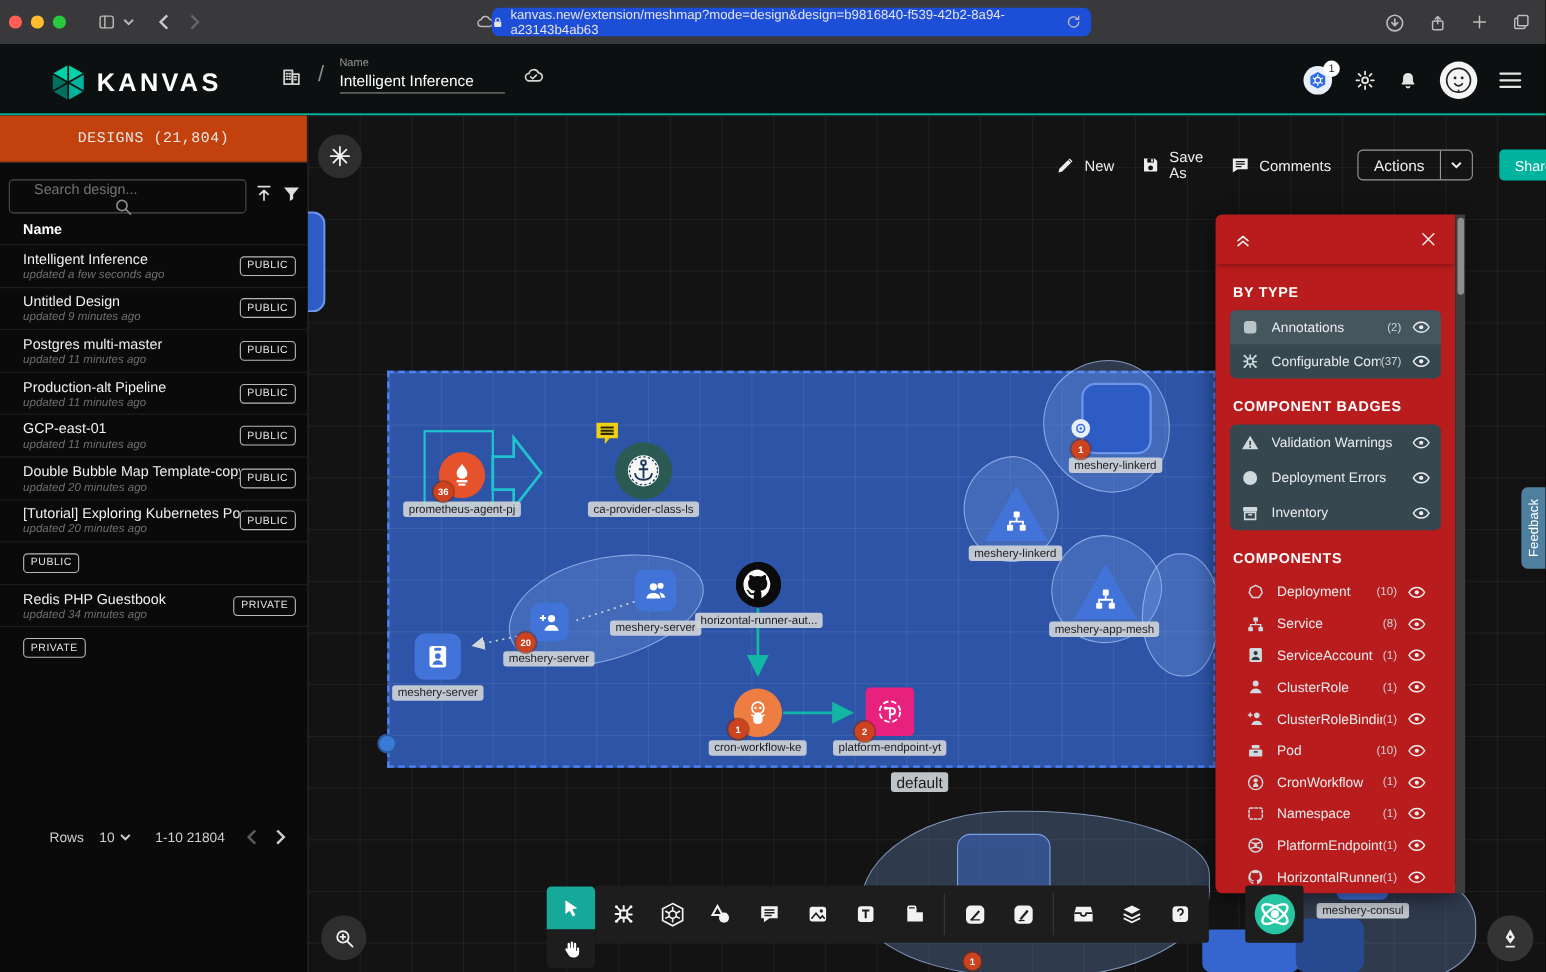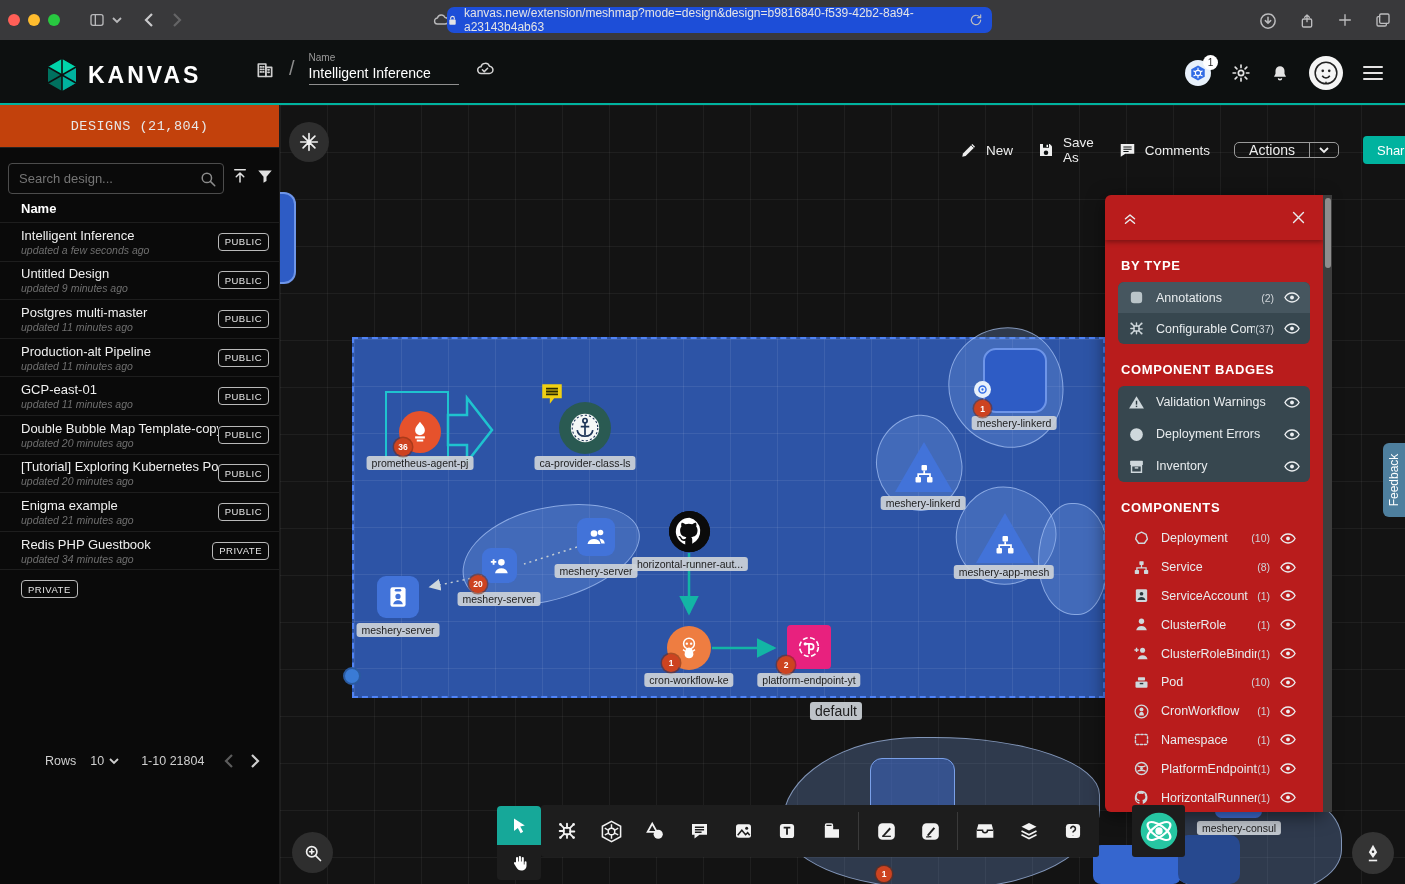--- a/index.html
+++ b/index.html
@@ -30,21 +30,21 @@
   #appbar-right { position:absolute; right:22px; top:16px; display:flex; align-items:center; gap:20px; color:#e4e4e4; }
   .k8s-ctx { position:relative; width:26px; height:26px; }
   .k8s-ctx .bubble { width:26px; height:26px; border-radius:50%; background:#e8f1fb; display:flex; align-items:center; justify-content:center; }
   .k8s-ctx .cnt { position:absolute; right:-7px; top:-5px; background:#fff; color:#222; font-size:10px; width:15px; height:15px; border-radius:50%; text-align:center; line-height:15px; }
   #avatar { width:34px; height:34px; border-radius:50%; background:#f5f5f5; display:flex; align-items:center; justify-content:center; }
   #hamburger div { width:20px; height:2.5px; background:#e4e4e4; margin:3.5px 0; border-radius:2px; }
 
   
   #sidebar { position:absolute; left:0; top:105px; width:280px; height:779px; background:#0a0a0a; border-right:1px solid #1c1c1c; z-index:30; }
   #sb-head { height:43px; background:#c2410c; border-bottom:1px solid #232323; color:#e8e8e8; font-size:13.5px; letter-spacing:.5px; display:flex; align-items:center; justify-content:center;font-family:Liberation Mono, monospace; }
-  #sb-search { position:absolute; left:8px; top:58px; width:216px; height:31px; border:1px solid #4c4c4c; border-radius:4px; display:flex; align-items:center; color:#8b8b8b; }
+  #sb-search { position:absolute; left:8px; top:58px; width:216px; height:31px; border:1px solid #4c4c4c; border-radius:4px; display:flex; align-items:center; color:#8b8b8b;flex-direction:column; }
   #sb-search input { flex:1; background:transparent; border:none; outline:none; color:#ddd; font-size:13px; padding:0 4px 0 10px; font-family:inherit; }
   .sb-tool { position:absolute; top:62px; color:#e0e0e0; }
   #sb-colhead { position:absolute; left:21px; top:96px; color:#fff; font-size:13px; font-weight:bold; }
   #design-list { position:absolute; left:0; top:117px; width:279px; }
   .drow { height:38.6px; border-top:1px solid #1e1e1e; display:flex; align-items:center; padding:0 10px 0 21px; }
   .dname { color:#f0f0f0; font-size:13px; white-space:nowrap; overflow:hidden; }
   .dupd { color:#6f6f6f; font-size:10.5px; font-style:italic; margin-top:1px; }
   .dinfo { flex:1; min-width:0; }
   .vbadge { border:1px solid #b9b9b9; color:#e6e6e6; border-radius:4px; font-size:9.5px; letter-spacing:.5px; padding:2.5px 6px; }
   #sb-pager { position:absolute; left:0; top:648px; width:279px; display:flex; align-items:center; color:#cfcfcf; font-size:12.5px; gap:14px; padding-left:45px; }
@@ -64,21 +64,21 @@
   .nodelabel { position:absolute; transform:translateX(-50%); background:rgba(205,210,216,.92); color:#1d1d1d; font-size:10.5px; padding:1px 5px; border-radius:3px; white-space:nowrap; z-index:6; }
   .badge { position:absolute; background:#cd4320; color:#fff; font-size:8.5px; font-weight:bold; border-radius:50%; display:flex; align-items:center; justify-content:center; z-index:7; box-shadow:0 0 0 1.5px rgba(120,40,15,.55); }
   .node { position:absolute; z-index:5; display:flex; align-items:center; justify-content:center; }
   .sq-blue { background:#4273d9; border-radius:9px; }
   .tri { clip-path:polygon(50% 0,100% 100%,0 100%); background:#4273d9; }
   .canvas-fab { position:absolute; border-radius:50%; background:#2e2e2e; display:flex; align-items:center; justify-content:center; color:#f0f0f0; z-index:20; }
 
   
   #actionbar { position:absolute; left:960px; top:30px; display:flex; align-items:center; gap:24px; color:#eee; font-size:13.5px; z-index:8; }
   .act { display:flex; align-items:center; gap:8px; }
-  #actions-btn { display:flex; border:1px solid #9a9a9a; border-radius:5px; height:16px; align-items:center; }
+  #actions-btn { display:flex; border:1px solid #9a9a9a; border-radius:5px; height:28px; align-items:center; }
   #actions-btn .main { padding:0 14px; font-size:14px; }
   #actions-btn .caret { border-left:1px solid #9a9a9a; padding:0 9px; display:flex; align-items:center; height:100%; }
   #share-btn { background:#00B39F; color:#fff; border-radius:4px; height:28px; display:flex; align-items:center; gap:14px; padding:0 14px; font-size:13px; }
 
   
   #panel { position:absolute; left:1105px; top:195px; width:218px; height:617px; background:#b91c1c; border-radius:6px 0 0 6px; z-index:25; overflow:hidden; box-shadow:0 4px 18px rgba(0,0,0,.5); }
   #panel-top { height:45px; box-shadow:0 2px 5px rgba(0,0,0,.35); display:flex; align-items:center; justify-content:space-between; padding:0 16px; color:#e8eaec; }
   .p-heading { color:#fff; font-size:13px; font-weight:bold; letter-spacing:.6px; margin:18px 16px 9px; }
   .p-card { background:#37474f; border-radius:6px; margin:0 13px; overflow:hidden; }
   .p-row { display:flex; align-items:center; height:31px; padding:0 9px 0 10px; color:#e8ecee; font-size:12.5px; }
@@ -561,24 +561,20 @@
        <span class="vbadge">PUBLIC</span>
      </div>
       <div class="drow">
        <div class="dinfo">
           <div class="dname">[Tutorial] Exploring Kubernetes Pod</div>
        <div class="dupd">updated 20 minutes ago</div>
         </div>
        <span class="vbadge">PUBLIC</span>
      </div>
       <div class="drow">
-       <div class="dinfo">
-          <div class="dname">Enigma example</div>
-       <div class="dupd">updated 21 minutes ago</div>
-        </div>
        <span class="vbadge">PUBLIC</span>
      </div>
       <div class="drow">
        <div class="dinfo">
           <div class="dname">Redis PHP Guestbook</div>
        <div class="dupd">updated 34 minutes ago</div>
         </div>
        <span class="vbadge">PRIVATE</span>
      </div>
       <div class="drow">

